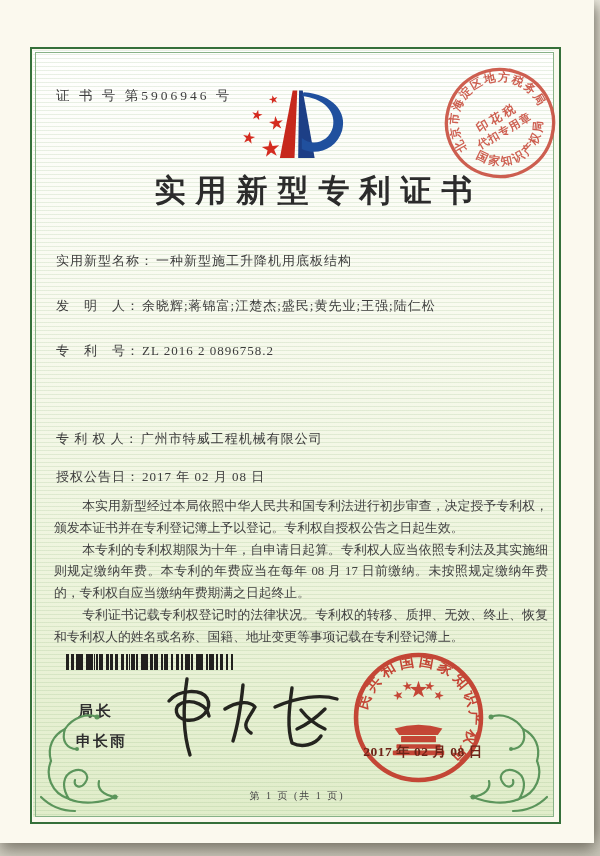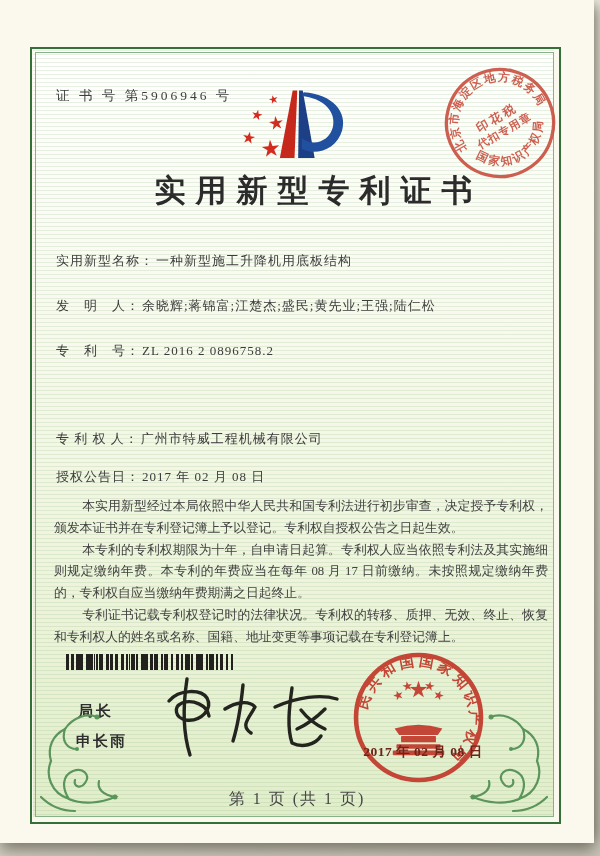--- a/index.html
+++ b/index.html
@@ -38,21 +38,21 @@
       repeating-linear-gradient(90deg,#22211e 0 3px,transparent 3px 11px);}
   .signer-title{left:78px;top:702px;font-size:15px;font-weight:600;letter-spacing:3px;
     color:#2f2f2f;font-family:"Liberation Sans","DejaVu Sans",sans-serif;}
   .signer-name{left:76px;top:732px;font-size:15px;font-weight:600;letter-spacing:2px;
     color:#2f2f2f;font-family:"Liberation Sans","DejaVu Sans",sans-serif;}
   .signature{left:155px;top:665px;width:200px;height:105px;z-index:3;}
   .seal{left:345px;top:644px;width:147px;height:147px;z-index:3;opacity:.93;}
   .seal text{fill:#c23a2b;font-family:"Liberation Serif","DejaVu Serif",serif;font-weight:700;}
   .seal-date{left:338px;top:743px;width:170px;text-align:center;font-size:13.5px;font-weight:700;
     color:#6e2418;letter-spacing:.5px;z-index:4;}
-  .footer{left:0;right:0;top:789px;text-align:center;font-size:16px;letter-spacing:2px;color:#474747;}
+  .footer{left:0;right:0;top:789px;text-align:center;font-size:10px;letter-spacing:2px;color:#474747;}
   .flourish{width:110px;height:115px;z-index:2;}
   .fl-left{left:31px;top:701px;}
   .fl-right{left:447px;top:701px;transform:scaleX(-1);}
 </style>
 </head>
 <body>
 
 <div class="canvas">
   <div class="sheet">
     <div class="guilloche"></div>

